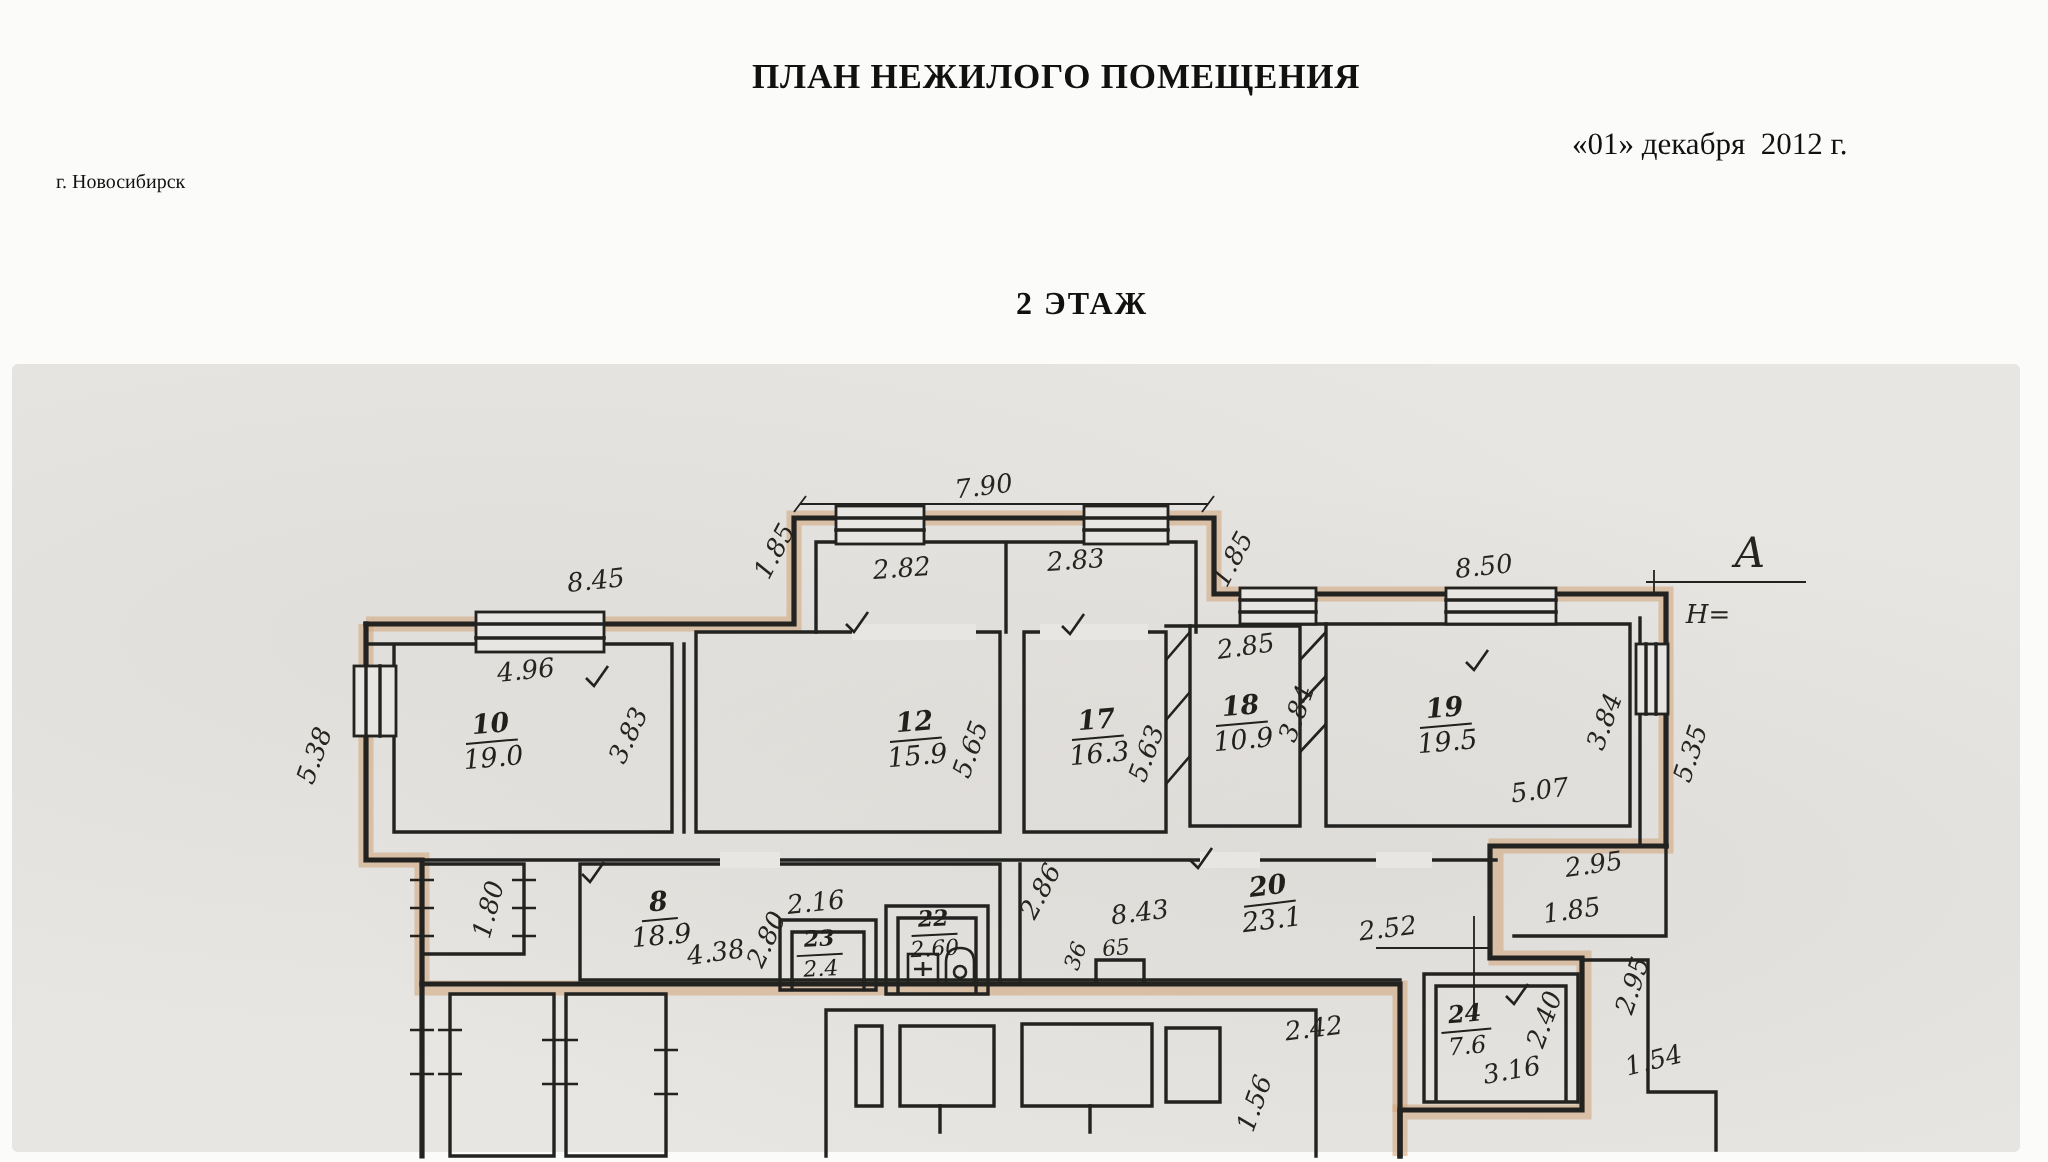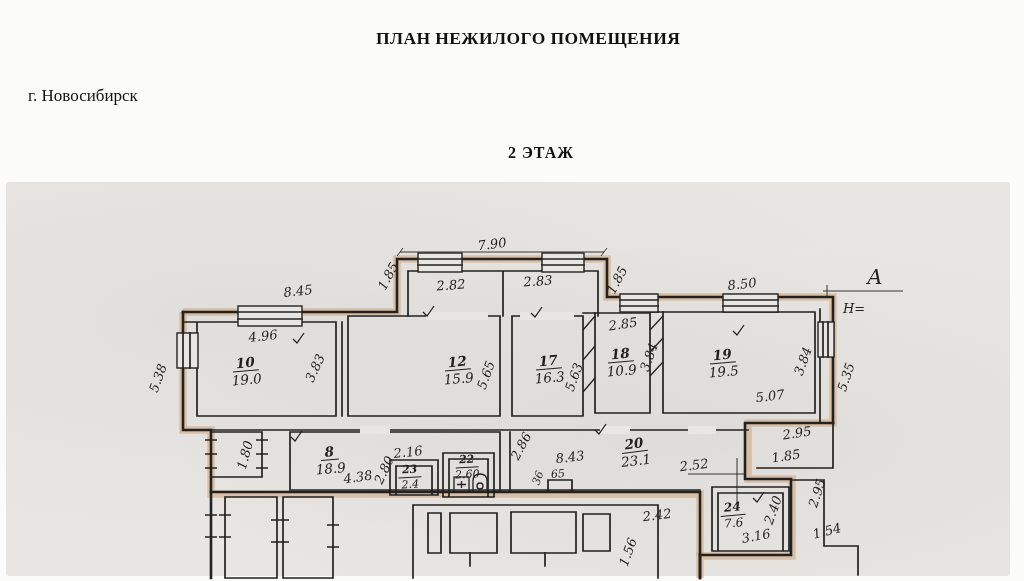--- a/index.html
+++ b/index.html
@@ -14,21 +14,21 @@
   .page{position:relative;width:1024px;height:581px;}
   .scan-layer{position:absolute;left:6px;top:182px;width:1004px;height:394px;
       background:
         radial-gradient(ellipse at 25% 35%, rgba(90,80,70,.05), transparent 60%),
         radial-gradient(ellipse at 70% 65%, rgba(90,80,70,.06), transparent 55%),
         var(--scan);
       border-radius:3px;}
   .hdr{position:absolute;white-space:pre;}
   .title{left:376px;top:28px;font-size:17.5px;font-weight:bold;letter-spacing:.4px;}
   .date{left:786px;top:64px;font-size:15.5px;}
-  .city{left:28px;top:86px;font-size:17px;}
+  .city{left:28px;top:86px;font-size:10px;}
   .floor{left:508px;top:144px;font-size:16px;font-weight:bold;letter-spacing:1px;}
   svg.plan{position:absolute;left:0;top:0;width:1024px;height:581px;}
   #label-layer{position:absolute;left:0;top:0;width:1024px;height:581px;pointer-events:none;}
   #label-layer .dim{position:absolute;font-family:"DejaVu Serif",serif;font-style:italic;
       color:#25241f;white-space:nowrap;line-height:1;}
   #label-layer .room{position:absolute;display:flex;flex-direction:column;align-items:center;
       font-family:"DejaVu Serif",serif;font-style:italic;color:#21201b;line-height:1.05;}
   #label-layer .room .rnum{font-weight:bold;border-bottom:1.4px solid #21201b;padding:0 4px 1px;}
   #label-layer .room .rarea{padding-top:1px;}
   .tan path{stroke:var(--tan);stroke-width:7.5;fill:none;opacity:.6;stroke-linejoin:miter;}
@@ -39,20 +39,21 @@
   .winfill{fill:var(--scan);stroke:var(--ink);stroke-width:1.4;}
   .fix{stroke:var(--ink);stroke-width:1.3;fill:none;}
 </style>
 </head>
 <body>
 
 <div class="page">
   <div class="scan-layer"></div>
 
   <div class="hdr title">ПЛАН НЕЖИЛОГО ПОМЕЩЕНИЯ</div>
+  <div class="hdr date">«01» декабря  2012 г.</div>
   <div class="hdr city">г. Новосибирск</div>
   <div class="hdr floor">2 ЭТАЖ</div>
 
   <svg class="plan" viewBox="0 0 1024 581">
 
     <g class="tan">
       <path d="M183,312 H397 V259 H607 V297 H833 V423 H748 V479 H792 V556 H700 V578"></path>
       <path d="M183,312 V430 H211 V494 H700 V556"></path>
     </g>
 

